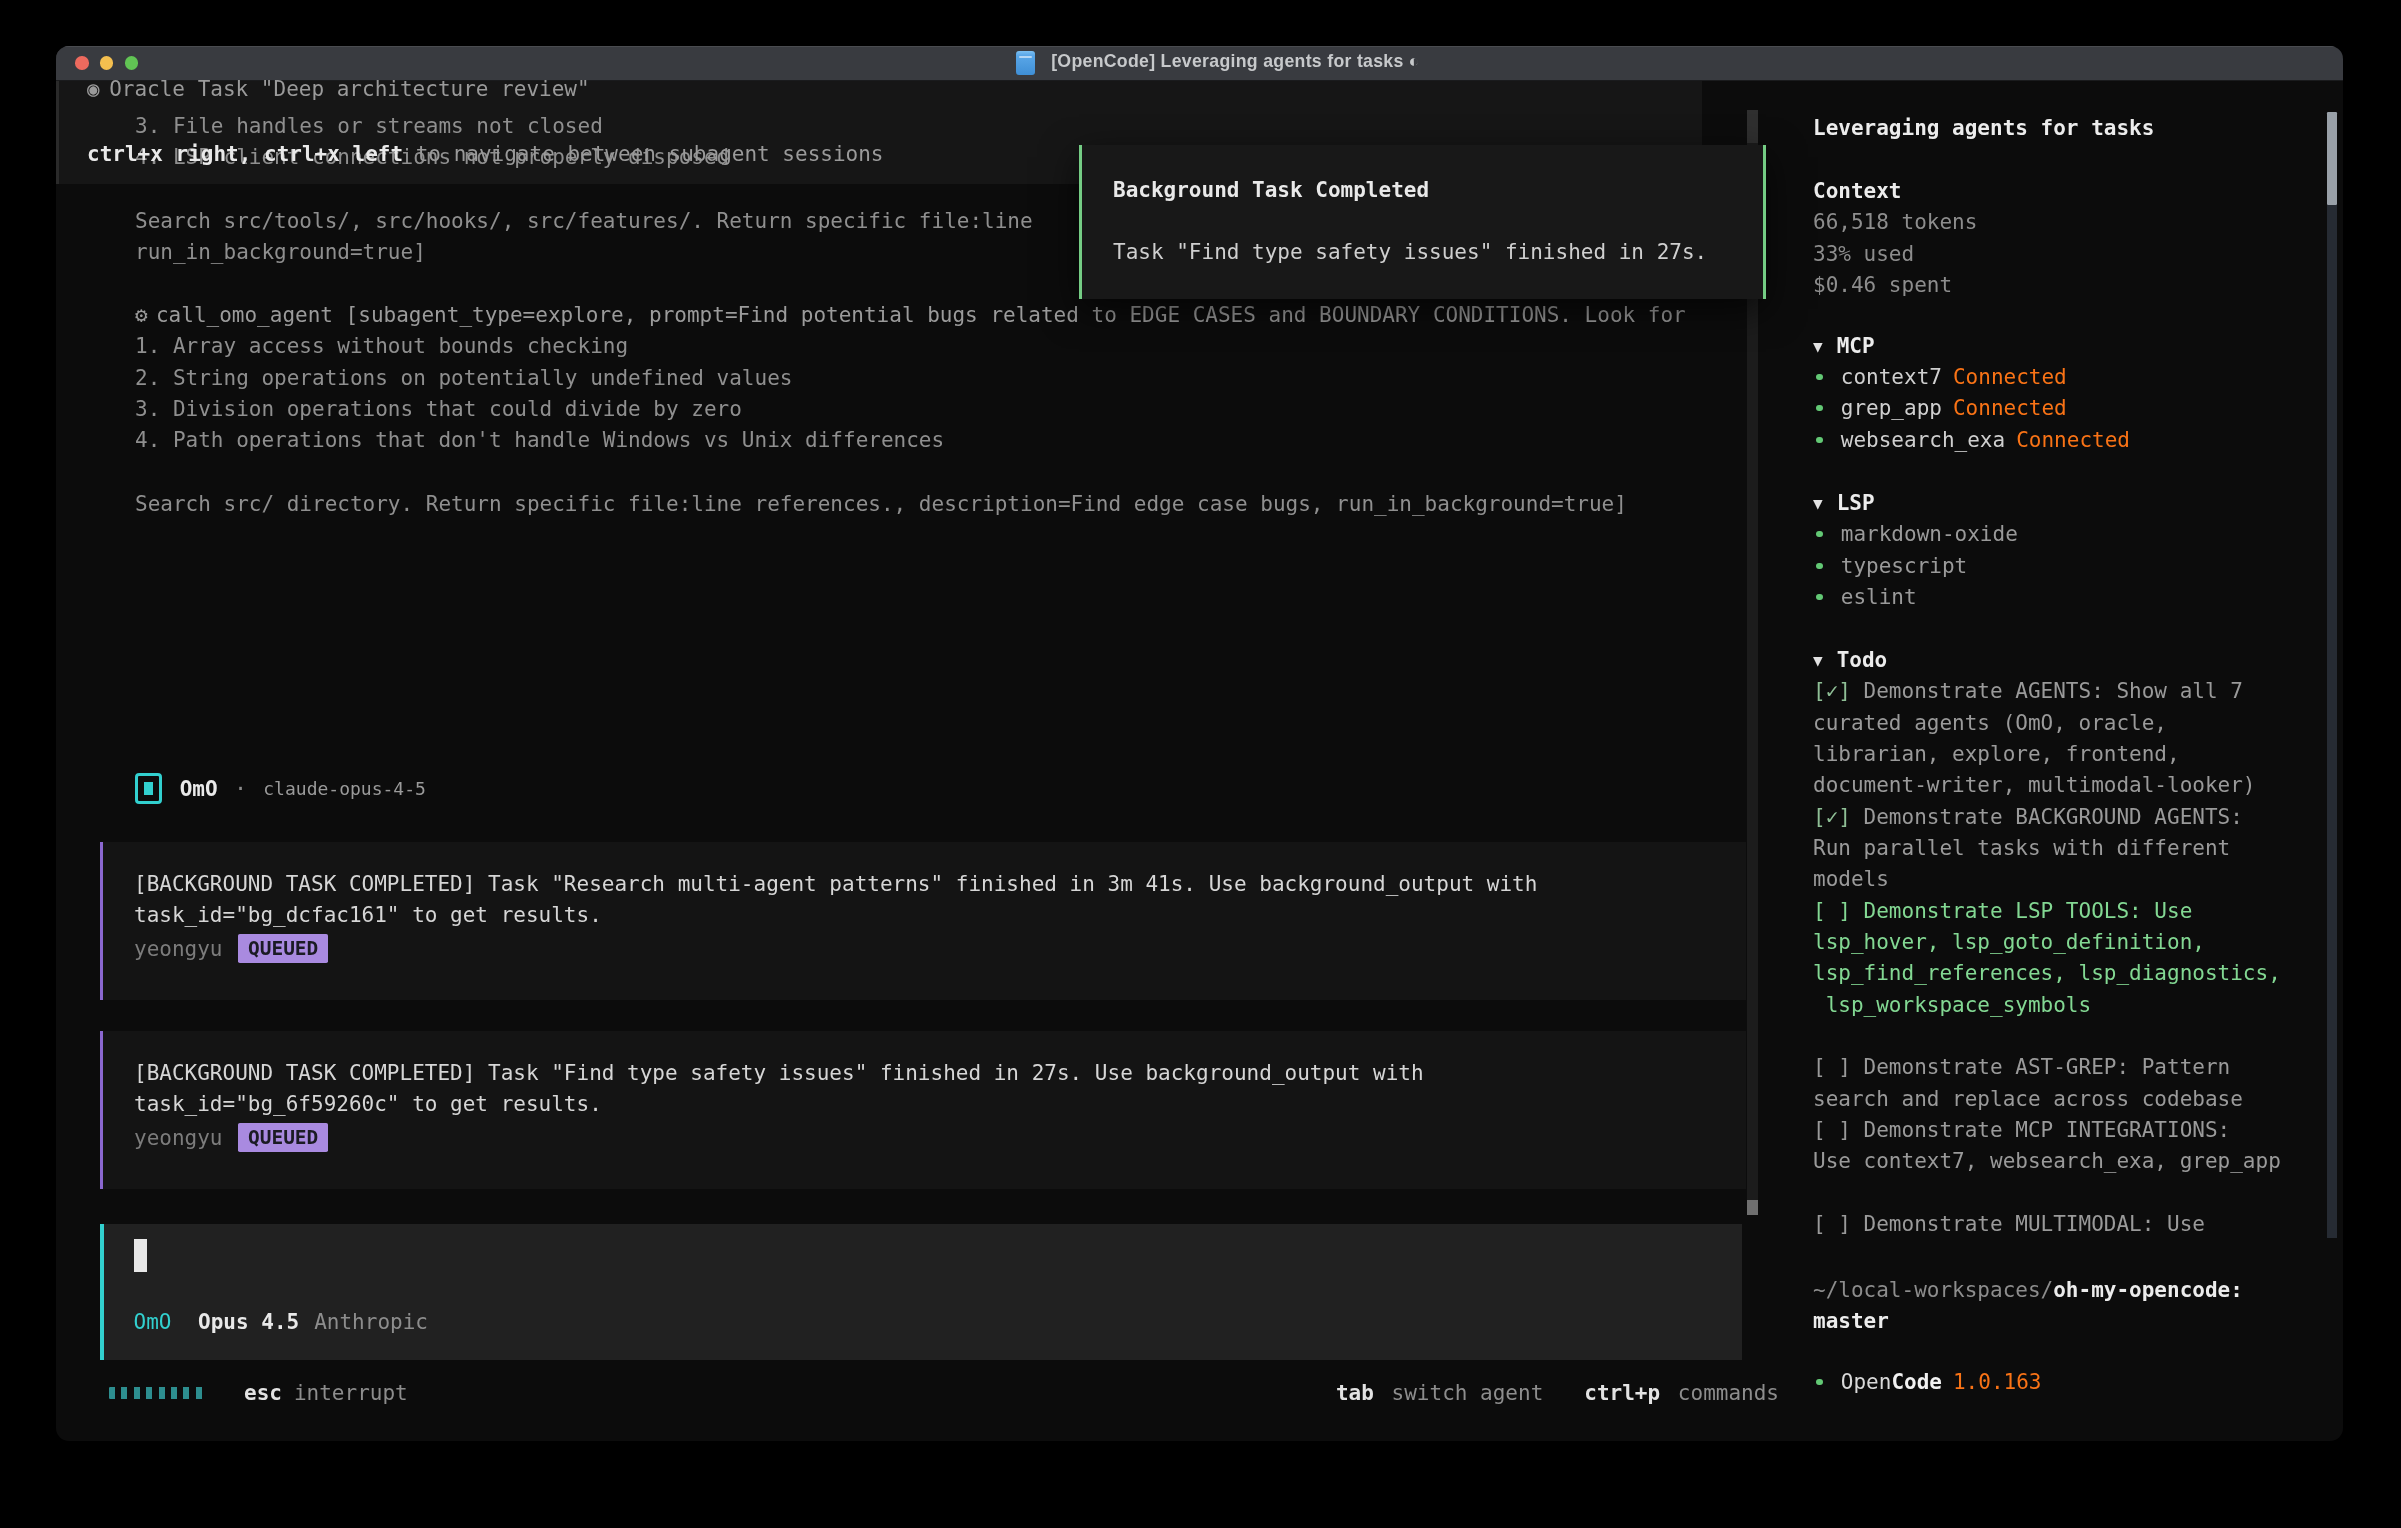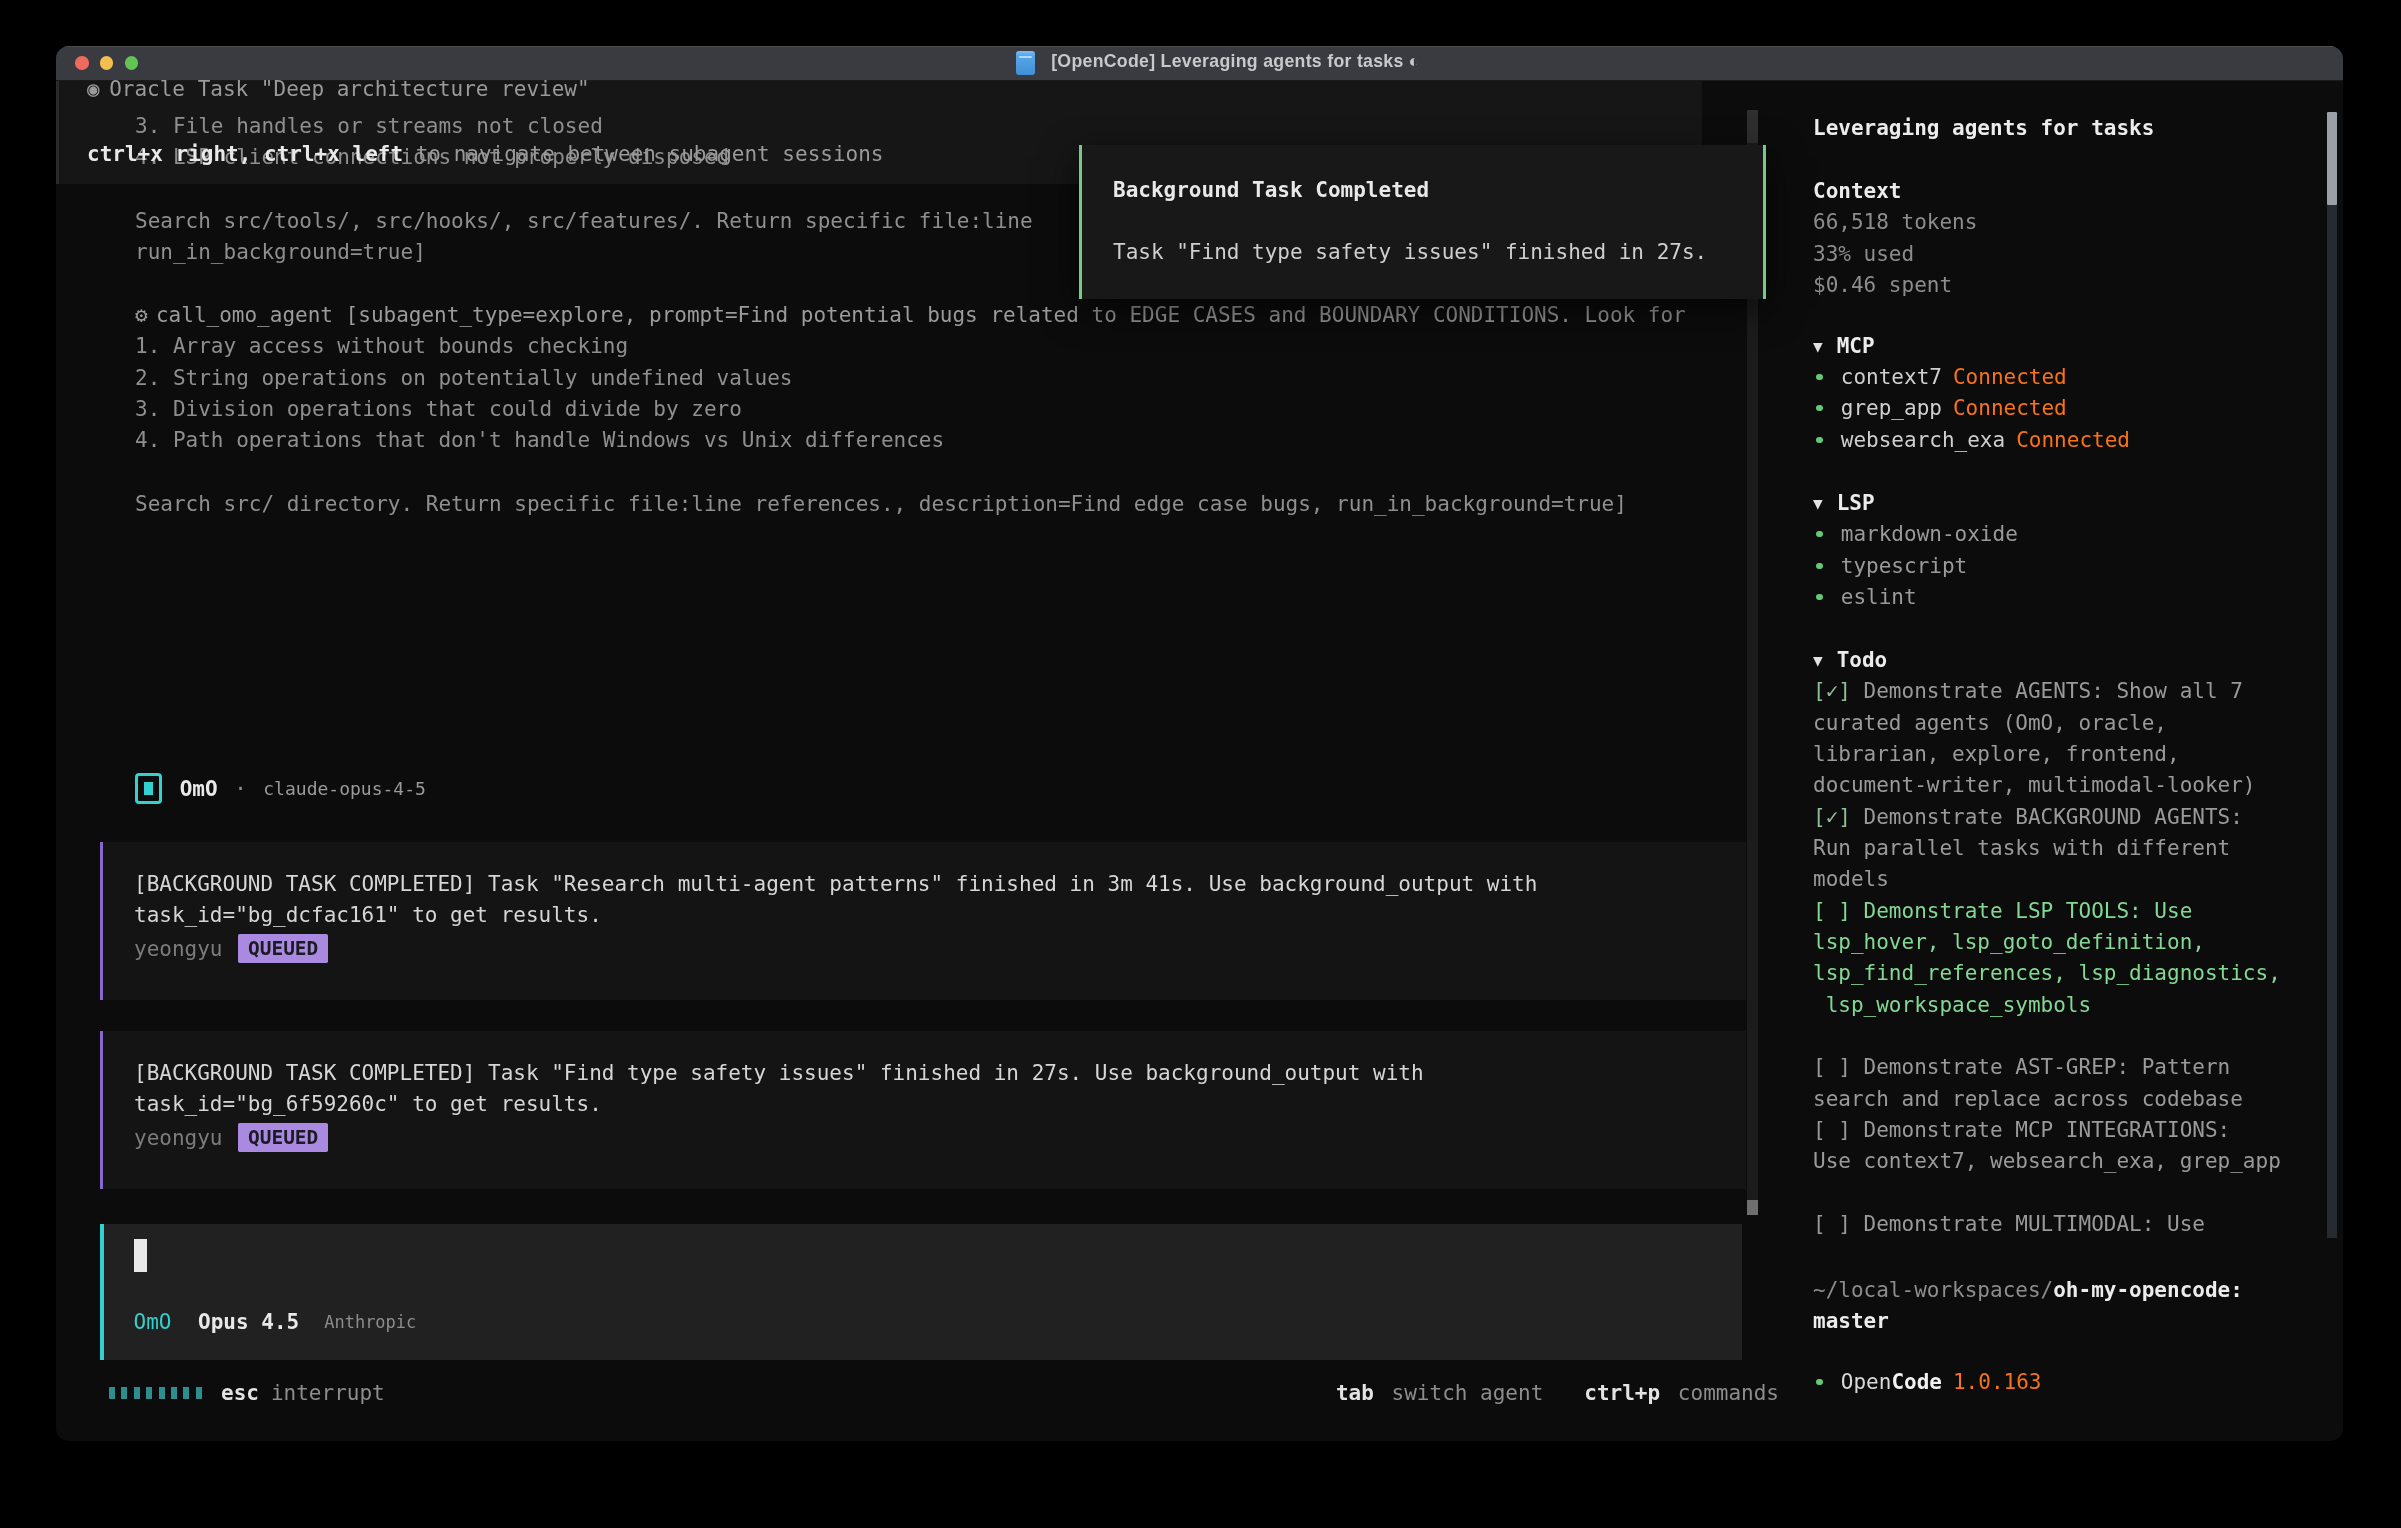--- a/index.html
+++ b/index.html
@@ -136,28 +136,28 @@
     <div id="notification-toast">
       <div class="tl white" style="left:31px;top:29.5px;">Background Task Completed</div>
       <div class="tl" style="left:31px;top:92px;color:#cfcfcf;">Task "Find type safety issues" finished in 27s.</div>
     </div>
 
     <div id="prompt-input">
       <div id="input-cursor"></div>
       <div style="position:absolute;left:29.5px;top:86px;display:flex;align-items:center;">
         <span class="mono" style="font-size:21px;color:#32d0cf;">OmO</span>
         <span class="mono white" style="font-size:21px;margin-left:26.6px;">Opus 4.5</span>
-        <span class="mono" style="font-size:17px;color:#8d8d8d;margin-left:25px;">Anthropic</span>
+        <span class="mono" style="font-size:21px;color:#8d8d8d;margin-left:15px;">Anthropic</span>
       </div>
     </div>
 
     <div id="status-bar">
       <div class="sb-group">
         <div class="spinner"></div>
-        <span class="key" style="margin-left:17px;">esc</span>
+        <span class="key" style="margin-left:40px;">esc</span>
         <span class="keylabel" style="margin-left:12px;">interrupt</span>
       </div>
       <div class="sb-group">
         <span class="key">tab</span>
         <span class="keylabel" style="margin-left:17.7px;">switch agent</span>
         <span class="key" style="margin-left:41px;">ctrl+p</span>
         <span class="keylabel" style="margin-left:17.7px;">commands</span>
       </div>
     </div>
 

